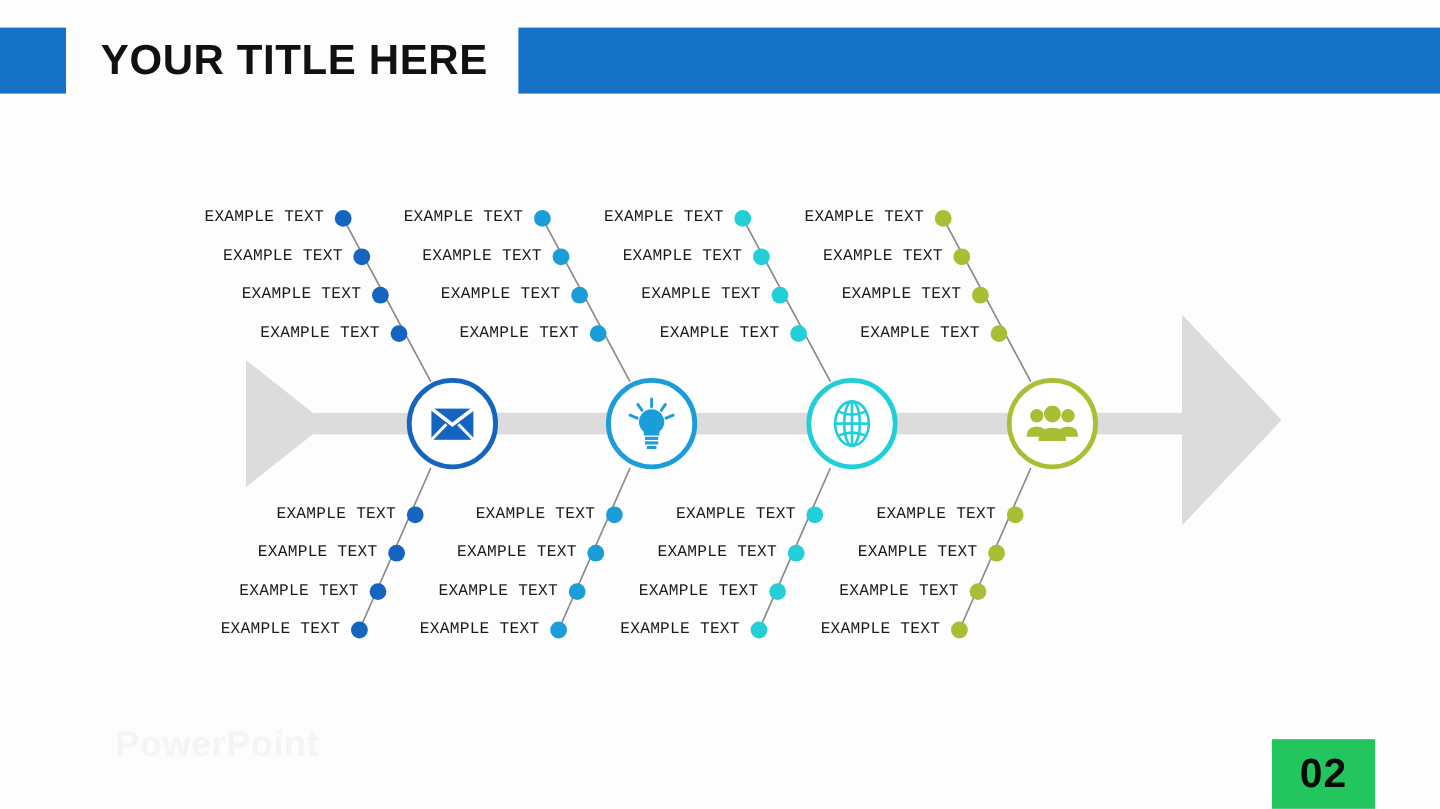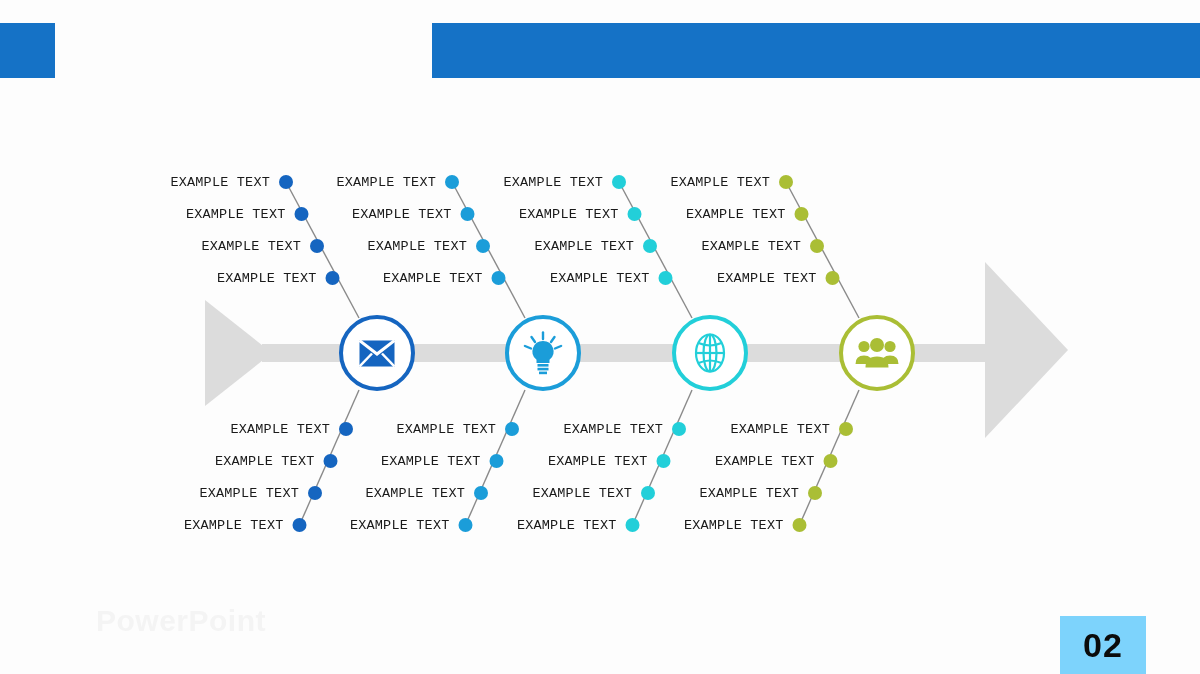--- a/index.html
+++ b/index.html
@@ -23,21 +23,21 @@
     color:#111111;line-height:45px;white-space:nowrap;
   }
   .hdr-block-right{
     position:absolute;left:432px;top:23px;right:0;height:55px;
     background:#1572c6;
   }
 
   
   .page-badge{
     position:absolute;left:1060px;top:616px;width:86px;height:58px;
-    background:#7dd3fc;
+    background:#22c55e;
     display:flex;align-items:center;justify-content:center;
     color:#0b0b0b;font-size:34px;font-weight:bold;letter-spacing:1px;
   }
 
   
   .watermark{
     position:absolute;left:96px;top:604px;
     font-size:30px;font-weight:bold;color:#f4f4f4;
     letter-spacing:0.5px;white-space:nowrap;
   }
@@ -62,20 +62,21 @@
     transform:translate(-100%,-50%);
     font-family:Liberation Mono, monospace;
   }
 </style>
 </head>
 <body>
 
 <div class="slide">
 
   <div class="hdr-block-left"></div>
+  <div class="hdr-title">YOUR TITLE HERE</div>
   <div class="hdr-block-right"></div>
 
   <svg class="spine-svg" viewBox="0 0 1200 674">
 
     <polygon id="tail" points="205,300 205,406 272,353" fill="#dcdcdc"></polygon>
 
     <rect id="spine" x="262" y="344" width="726" height="18" fill="#dcdcdc"></rect>
 
     <polygon id="head" points="985,262 985,438 1068,350" fill="#dcdcdc"></polygon>
     <g id="connectors">

